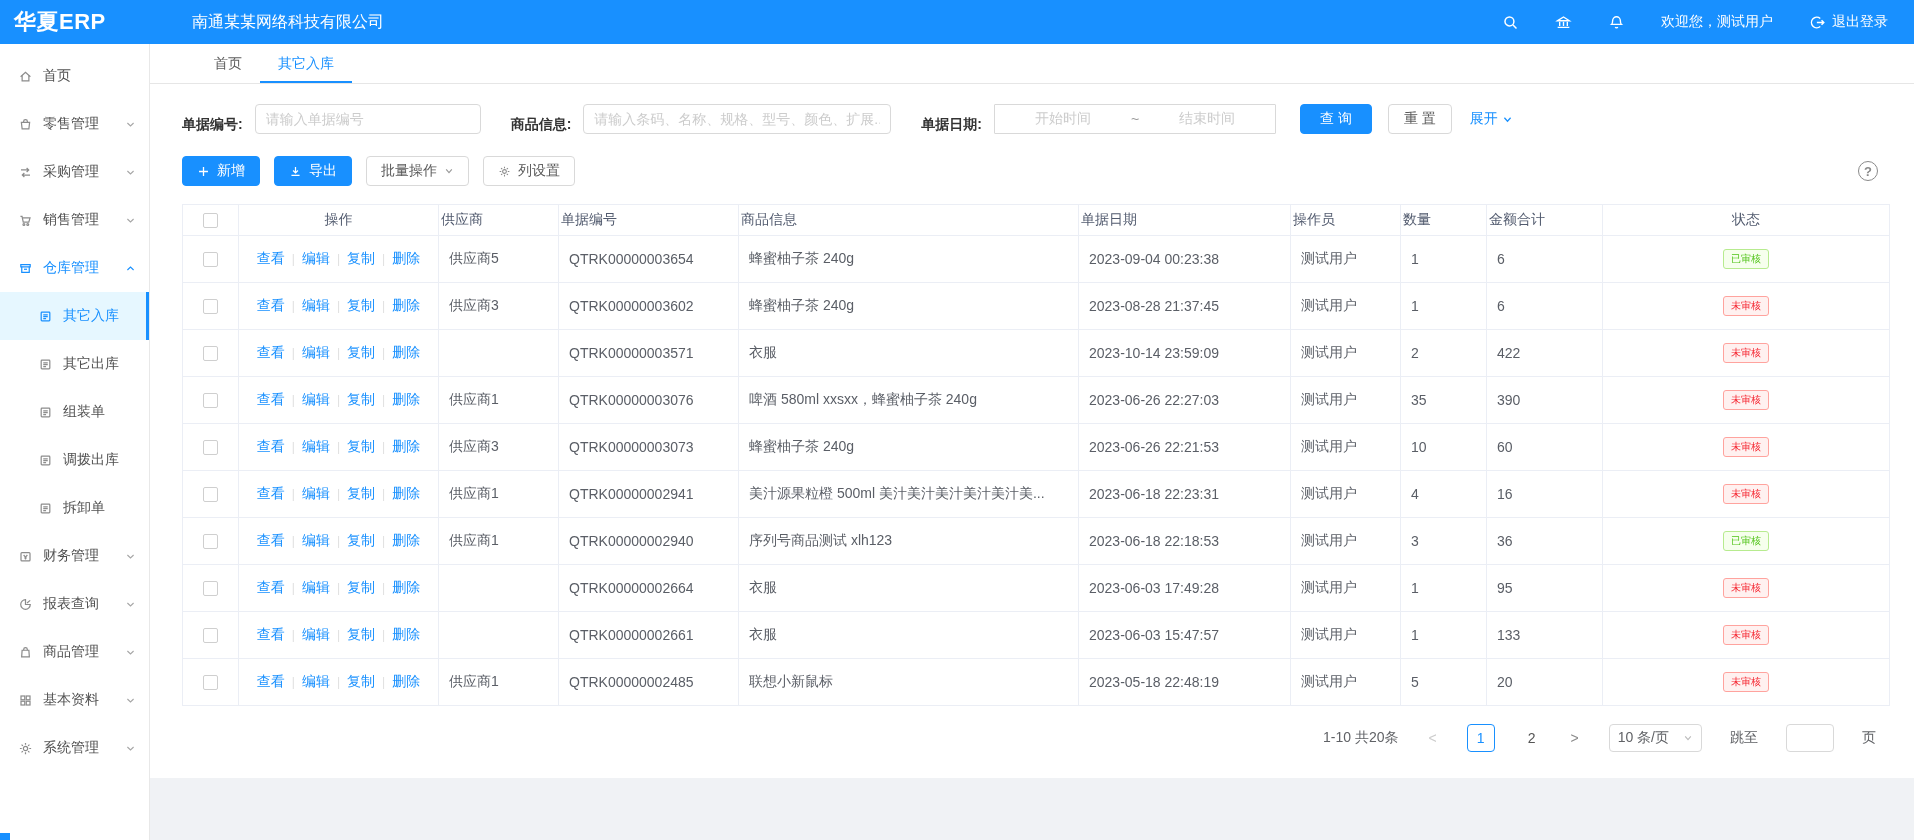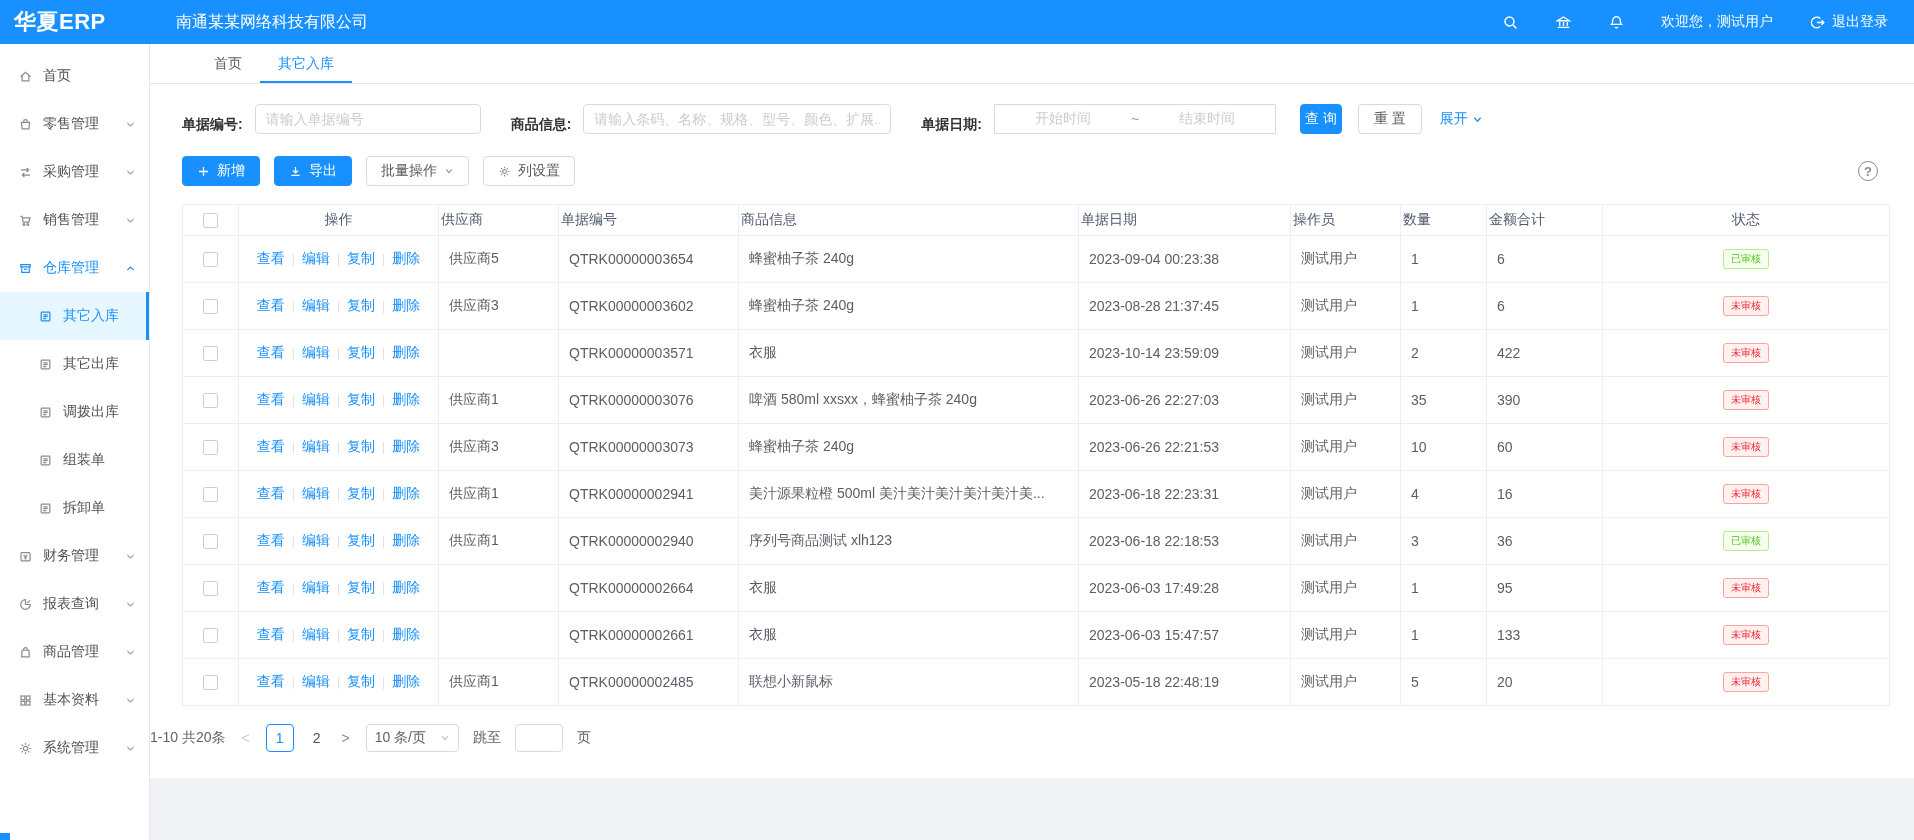--- a/index.html
+++ b/index.html
@@ -2,21 +2,21 @@
 <html><head>
 <meta charset="utf-8">
 <style>
   * { margin:0; padding:0; box-sizing:border-box; }
   html,body { width:1914px; height:840px; overflow:hidden; background:#fff;
     font-family:"Liberation Sans","DejaVu Sans",sans-serif; }
 
   
   .topbar { height:44px; background:#1890ff; display:flex; align-items:center; color:#fff; }
   .logo { flex:none; width:150px; padding-left:14px; font-size:22px; font-weight:700; letter-spacing:0.5px; }
-  .company { font-size:16px; margin-left:26px;text-align:center; }
+  .company { font-size:16px; margin-left:42px;text-align:center; }
   .top-right { margin-left:auto; display:flex; align-items:center; gap:36px; padding-right:26px; }
   .top-icon { display:flex; color:#fff; cursor:pointer; }
   .top-icon svg { width:17px; height:17px; }
   .welcome { font-size:14px; }
   .logout { font-size:14px; display:flex; align-items:center; gap:6px; cursor:pointer; }
 
   
   .layout { display:flex; height:796px; }
   .sidebar { flex:none; width:150px; background:#fff; border-right:1px solid #e8e8e8; padding-top:8px; position:relative; }
   .side-item { height:48px; display:flex; align-items:center; gap:10px; padding-left:18px;
@@ -45,21 +45,21 @@
   .f-label { font-size:14px; color:#333; font-weight:600; margin-right:12px; white-space:nowrap; }
   .f-group { display:flex; align-items:flex-end; margin-right:30px; }
   .f-input { height:30px; border:1px solid #d9d9d9; border-radius:4px; font-size:14px; padding:0 10px; color:#333; outline:none; }
   .f-input::placeholder { color:#ccc; }
   .f-input.bill { width:226px; }
   .f-input.prod { width:308px; }
   .date-range { width:282px; height:30px; border:1px solid #d9d9d9; border-radius:1px; display:flex;
     align-items:center; justify-content:space-evenly; font-size:14px; color:#ccc; cursor:text; }
   .date-range .tilde { color:#999; }
   .btn { height:30px; border-radius:4px; font-size:14px; cursor:pointer; display:inline-flex; align-items:center; }
-  .btn-primary { background:#1890ff; color:#fff; border:1px solid #1890ff; padding:0 4px; }
+  .btn-primary { background:#1890ff; color:#fff; border:1px solid #1890ff; padding:0 19px; }
   .btn-default { background:#fff; color:#595959; border:1px solid #d9d9d9; padding:0 15px; }
   .filter-row .btn-default { margin-left:16px; }
   .expand-link { color:#1890ff; font-size:14px; margin-left:18px; display:flex; align-items:center; gap:4px; cursor:pointer; }
   .expand-link svg { width:11px; height:11px; }
 
   
   .toolbar { display:flex; align-items:center; gap:14px; padding:22px 36px 0 32px; }
   .btn-tool { gap:7px; padding:0 14px; }
   .btn-tool svg { width:13px; height:13px; }
   .btn-tool .chev svg { width:10px; height:10px; color:#999; }
@@ -76,21 +76,21 @@
   th.center, td.c-check, td.c-op, td.c-status { text-align:center; padding:0; }
   .checkbox { display:inline-block; width:15px; height:15px; border:1px solid #cfcfcf; border-radius:2px;
     background:#fff; vertical-align:middle; cursor:pointer; }
   .op-link { color:#1890ff; text-decoration:none; cursor:pointer; }
   .op-sep { color:#e0e0e0; margin:0 7px; font-size:12px; }
   .badge { display:inline-block; font-size:10px; line-height:18px; padding:0 7px; border-radius:3px; border:1px solid; }
   .badge.approved { color:#52c41a; background:#f6ffed; border-color:#b7eb8f; }
   .badge.pending  { color:#f5222d; background:#fff1f0; border-color:#ffa39e; }
 
   
-  .pager { display:flex; align-items:center; justify-content:flex-start; gap:14px;
+  .pager { display:flex; align-items:center; justify-content:flex-end; gap:28px;
     padding:18px 38px 26px 0; font-size:14px; color:#606266; }
   .pg-arrow { font-size:14px; cursor:pointer; padding:0 2px; }
   .pg-arrow.disabled { color:#ccc; }
   .pg-arrow.enabled { color:#8a8a8a; }
   .pg-num { padding:0 5px; cursor:pointer; color:#555; }
   .pg-num.active { width:28px; height:28px; line-height:26px; text-align:center; padding:0;
     border:1px solid #1890ff; border-radius:4px; color:#1890ff; background:#fff; }
   .pg-select { height:28px; border:1px solid #d9d9d9; border-radius:4px; padding:0 8px;
     display:flex; align-items:center; gap:14px; cursor:pointer; }
   .pg-select svg { width:10px; height:10px; color:#bbb; }
@@ -225,30 +225,30 @@
         </span>
         <span class="s-label">其它出库</span>
       </div>
       <div class="side-item sub">
         <span class="s-icon">
           <svg viewBox="0 0 16 16" fill="none" stroke="currentColor" stroke-width="1.3">
             <rect x="3.4" y="3.4" width="9.2" height="9.2" rx="0.8"></rect>
             <path d="M5.6 6.2 h4.8 M5.6 8.2 h4.8 M5.6 10.2 h3"></path>
           </svg>
         </span>
-        <span class="s-label">调拨出库</span>
+        <span class="s-label">组装单</span>
       </div>
       <div class="side-item sub">
         <span class="s-icon">
           <svg viewBox="0 0 16 16" fill="none" stroke="currentColor" stroke-width="1.3">
             <rect x="3.4" y="3.4" width="9.2" height="9.2" rx="0.8"></rect>
             <path d="M5.6 6.2 h4.8 M5.6 8.2 h4.8 M5.6 10.2 h3"></path>
           </svg>
         </span>
-        <span class="s-label">组装单</span>
+        <span class="s-label">调拨出库</span>
       </div>
       <div class="side-item sub">
         <span class="s-icon">
           <svg viewBox="0 0 16 16" fill="none" stroke="currentColor" stroke-width="1.3">
             <rect x="3.4" y="3.4" width="9.2" height="9.2" rx="0.8"></rect>
             <path d="M5.6 6.2 h4.8 M5.6 8.2 h4.8 M5.6 10.2 h3"></path>
           </svg>
         </span>
         <span class="s-label">拆卸单</span>
       </div>

